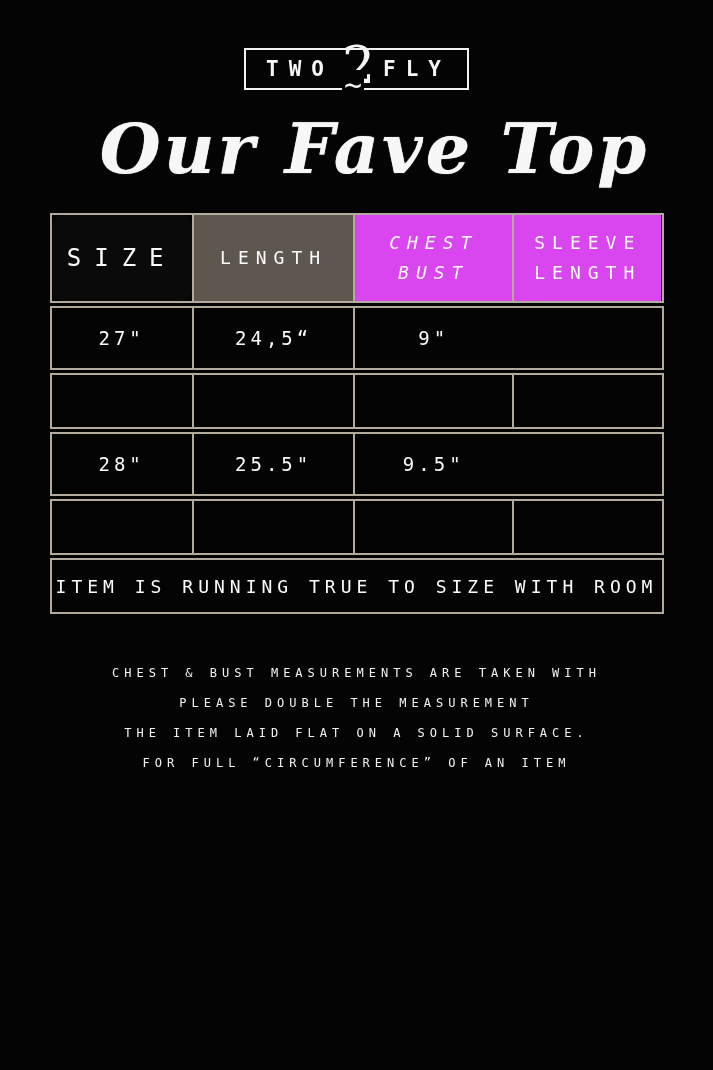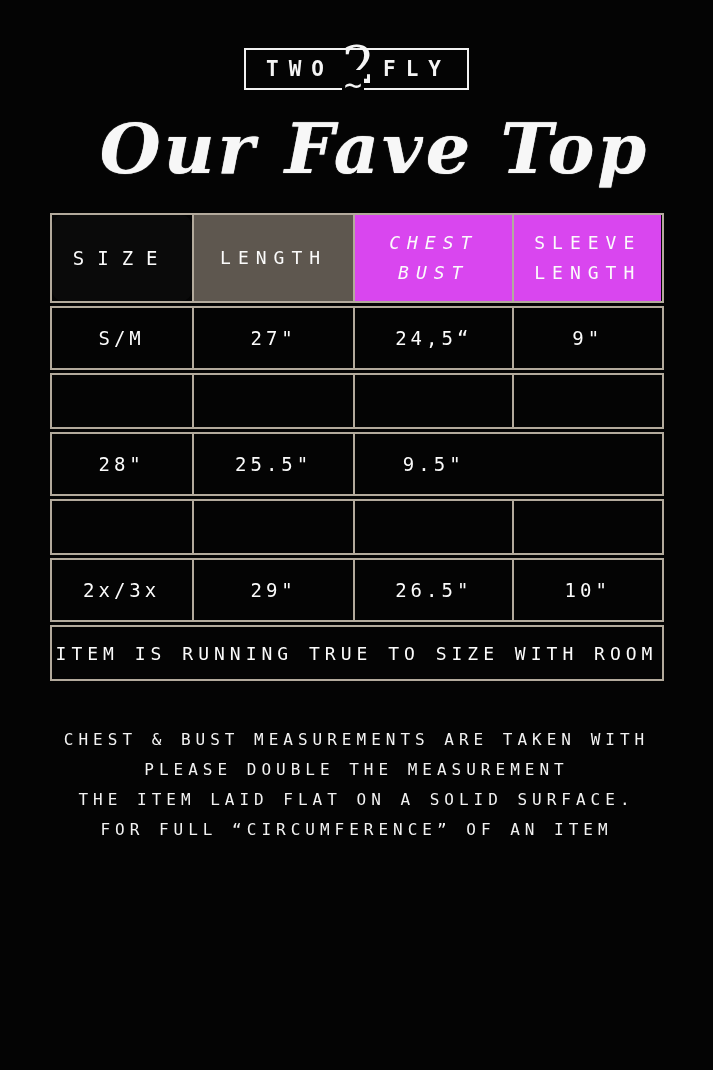--- a/index.html
+++ b/index.html
@@ -97,30 +97,30 @@
     align-items: center;
     justify-content: center;
     text-align: center;
     border-left: 2px solid #b3aa9c;
     background: #040404;
     color: #fbfbfb;
   }
   .cell:first-child { border-left: none; }
 
   .header-row .cell { height: 86px; font-size: 18px; letter-spacing: 7px; white-space: pre-line; line-height: 30px; }
-  .header-row .h-size { font-size: 19px; letter-spacing: 13px; background: #0a0a0a; border-radius: 11px; }
+  .header-row .h-size { font-size: 24px; letter-spacing: 13px; background: #0a0a0a; border-radius: 11px; }
   .data-row .cell { height: 60px; font-size: 19px; letter-spacing: 4px; }
   .empty-row .cell { height: 52px; }
   .footer-row .cell { height: 52px; font-size: 18px; letter-spacing: 5px; }
 
   
   .note {
     margin-top: 44px;
     text-align: center;
-    font-size: 16px;
+    font-size: 12px;
     letter-spacing: 5px;
     line-height: 30px;
     color: #f2f2f2;
   }
 </style>
 </head>
 <body>
 
 <div class="page">
 
@@ -142,21 +142,20 @@
     <div class="trow header-row">
       <div class="cell h-size" style="background: rgb(10, 10, 10);">SIZE</div>
       <div class="cell" style="background: rgb(94, 87, 79);">LENGTH</div>
       <div class="cell" style="background: #d946ef; font-style: italic;">CHEST
 BUST</div>
       <div class="cell" style="background: #d946ef;">SLEEVE
 LENGTH</div>
     </div>
 
     <div class="trow data-row">
-      <div class="cell">S/M</div>
       <div class="cell">27"</div>
       <div class="cell">24,5“</div>
       <div class="cell">9"</div>
     </div>
 
     <div class="trow empty-row">
       <div class="cell"></div>
       <div class="cell"></div>
       <div class="cell"></div>
       <div class="cell"></div>
@@ -168,26 +167,20 @@
       <div class="cell">9.5"</div>
     </div>
 
     <div class="trow empty-row">
       <div class="cell"></div>
       <div class="cell"></div>
       <div class="cell"></div>
       <div class="cell"></div>
     </div>
 
-    <div class="trow data-row">
-      <div class="cell">2x/3x</div>
-      <div class="cell">29"</div>
-      <div class="cell">26.5"</div>
-      <div class="cell">10"</div>
-    </div>
 
     <div class="trow footer-row">
       <div class="cell">ITEM IS RUNNING TRUE TO SIZE WITH ROOM</div>
     </div>
 
   </div>
 
   <div class="note">
     <div>CHEST &amp; BUST MEASUREMENTS ARE TAKEN WITH</div>
     <div>PLEASE DOUBLE THE MEASUREMENT</div>

